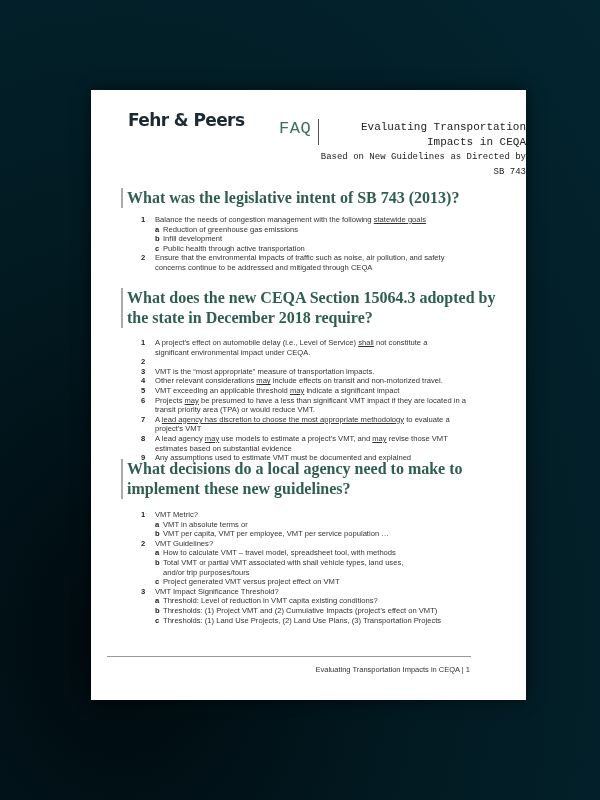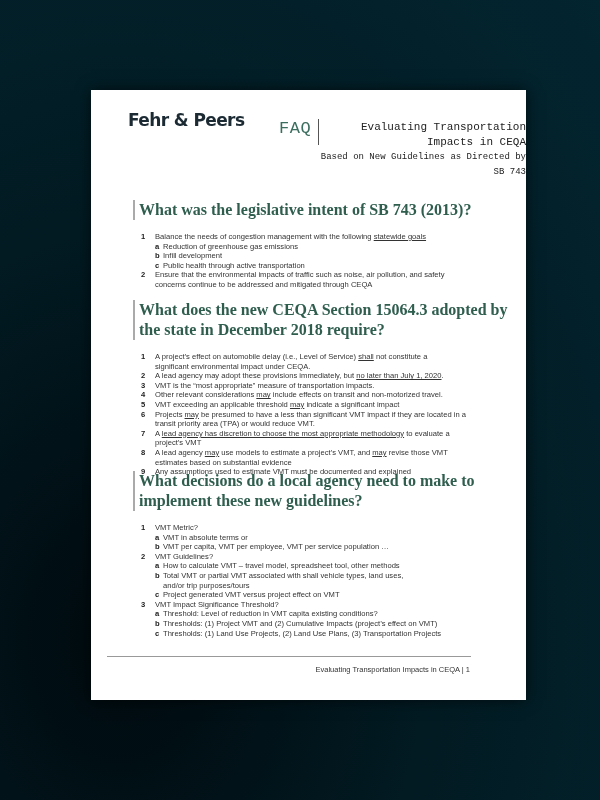--- a/index.html
+++ b/index.html
@@ -29,21 +29,21 @@
   }
   .faq-title {
     position: absolute; left: 220px; top: 30px;
     font-family: Liberation Mono, monospace; font-size: 11px; color: #222; line-height: 15px; text-align: right;
   }
   .faq-sub { font-size: 9px; }
   .section { position: absolute; left: 30px; width: 400px; }
   .q-title {
     border-left: 2px solid #aaaaaa; padding-left: 4px;
     font-family: "Liberation Serif", serif; font-size: 16px; line-height: 20px;
-    color: #2f5e4f; margin: 12px;
+    color: #2f5e4f; margin: 0;
   }
   ol.items { list-style: none; margin: 0; padding: 0 0 0 20px; }
   .item {
     display: flex; font-size: 7.6px; line-height: 9.6px; color: #333;
   }
   .num { width: 14px; flex: none; font-weight: bold; color: #222; }
   .sub { display: flex; padding-left: 14px; font-size: 7.6px; line-height: 9.6px; color: #333; }
   .let { width: 8px; flex: none; font-weight: bold; color: #222; }
   .u { text-decoration: underline; }
   .footer-line {
@@ -99,21 +99,20 @@
 
   <div class="section" style="top:198px;">
     <h2 class="q-title" style="width:370px;">What does the new CEQA Section 15064.3 adopted by the state in December 2018 require?</h2>
     <ol class="items" style="margin-top:10px;">
       <li class="item">
           <span class="num">1</span>
           <span style="width:300px;"><span>A project’s effect on automobile delay (i.e., Level of Service) </span><span class="u">shall</span><span> not constitute a significant environmental impact under CEQA.</span></span>
         </li>
       <li class="item">
           <span class="num">2</span>
-          <span><span>A lead agency may adopt these provisions immediately, but </span><span class="u">no later than July 1, 2020</span><span>.</span></span>
         </li>
       <li class="item">
           <span class="num">3</span>
           <span>VMT is the “most appropriate” measure of transportation impacts.</span>
         </li>
       <li class="item">
           <span class="num">4</span>
           <span><span>Other relevant considerations </span><span class="u">may</span><span> include effects on transit and non-motorized travel.</span></span>
         </li>
       <li class="item">
@@ -156,21 +155,21 @@
             <span>VMT per capita, VMT per employee, VMT per service population …</span>
           </div>
       </li>
       <li>
         <div class="item">
             <span class="num">2</span>
             <span>VMT Guidelines?</span>
           </div>
         <div class="sub">
             <span class="let">a</span>
-            <span>How to calculate VMT – travel model, spreadsheet tool, other methods</span>
+            <span>How to calculate VMT – travel model, spreadsheet tool, with methods</span>
           </div>
         <div class="sub">
             <span class="let">b</span>
             <span style="width:260px;">Total VMT or partial VMT associated with shall vehicle types, land uses, and/or trip purposes/tours</span>
           </div>
         <div class="sub">
             <span class="let">c</span>
             <span>Project generated VMT versus project effect on VMT</span>
           </div>
       </li>

